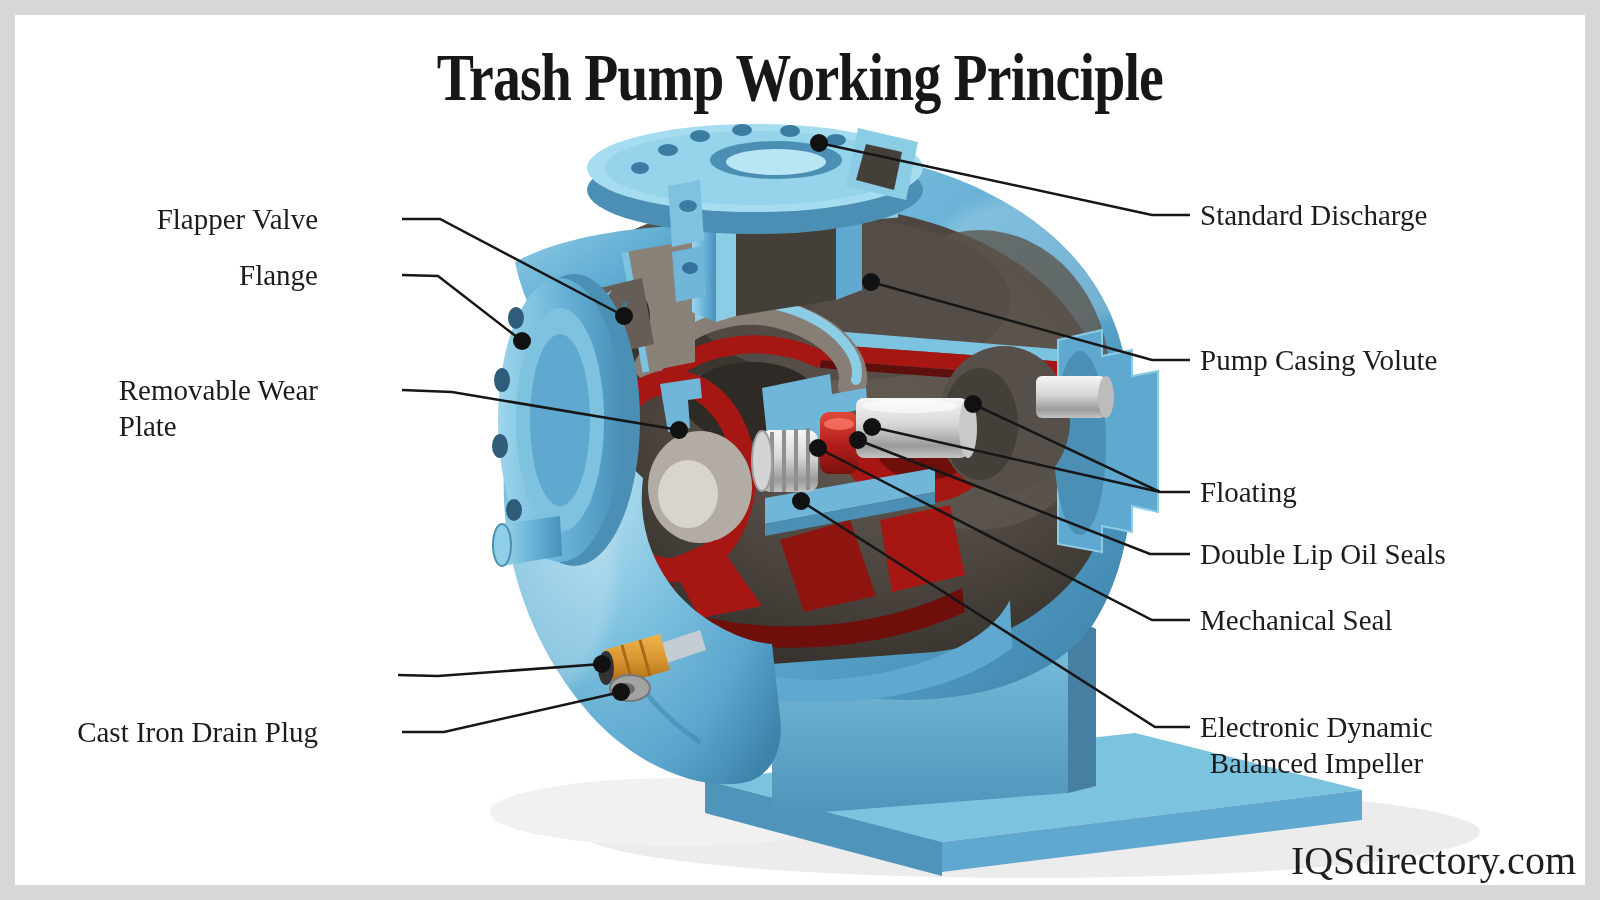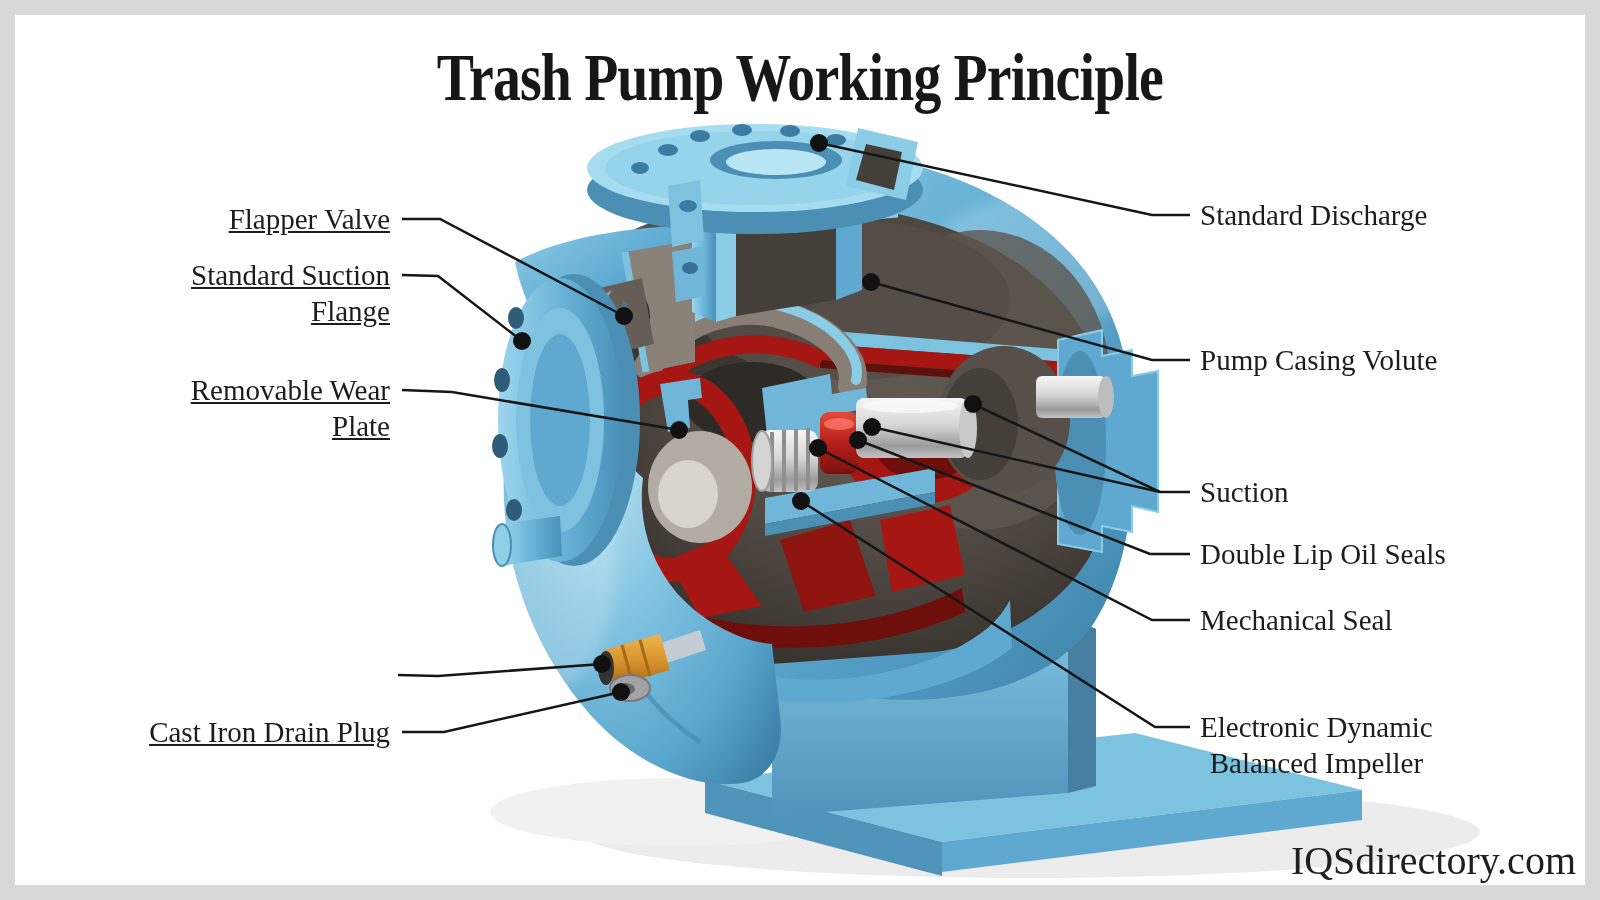--- a/index.html
+++ b/index.html
@@ -4,21 +4,21 @@
 <style>
   html,body{margin:0;padding:0;background:#ffffff;}
   .canvas{position:relative;width:1600px;height:900px;background:#ffffff;overflow:hidden;
           font-family:"Liberation Serif",serif;}
   .frame{position:absolute;inset:0;border:15px solid #d8d8d8;pointer-events:none;z-index:60;}
   .title{position:absolute;top:38px;left:0;width:100%;margin:0;text-align:center;
          font-size:68px;font-weight:700;color:#171717;z-index:10;letter-spacing:-1px;}
   .title>span{display:inline-block;transform:scaleX(.82);transform-origin:center;}
   .art{position:absolute;left:0;top:0;width:1600px;height:900px;z-index:1;}
   .lbl{position:absolute;z-index:20;font-size:29px;line-height:36px;color:#1c1c1c;white-space:nowrap;}
-  .lbl-left{right:1210px;text-align:right;text-decoration:underline;}
+  .lbl-left{right:1282px;text-align:left;}
   .lbl-right{left:1200px;text-align:center;}
   .lbl .ln{display:block;}
   .watermark{position:absolute;right:24px;bottom:16px;font-size:40px;color:#1f1f1f;z-index:20;}
 </style>
 </head>
 <body>
 
 <div class="canvas">
 
   <h1 class="title">
@@ -251,39 +251,38 @@
       <circle cx="801" cy="501" r="9"></circle>
       <circle cx="602" cy="664" r="9"></circle>
       <circle cx="621" cy="692" r="9"></circle>
     </g>
   </svg>
 
   <div class="lbl lbl-left" style="top:201px">
     <span class="ln">Flapper Valve</span>
   </div>
   <div class="lbl lbl-left" style="top:257px">
-    <span class="ln">Standard Suction</span>
     <span class="ln">Flange</span>
   </div>
   <div class="lbl lbl-left" style="top:372px">
     <span class="ln">Removable Wear</span>
     <span class="ln">Plate</span>
   </div>
   <div class="lbl lbl-left" style="top:714px">
     <span class="ln">Cast Iron Drain Plug</span>
   </div>
 
   <div class="lbl lbl-right" style="top:197px">
     <span class="ln">Standard Discharge</span>
   </div>
   <div class="lbl lbl-right" style="top:342px">
     <span class="ln">Pump Casing Volute</span>
   </div>
   <div class="lbl lbl-right" style="top:474px">
-    <span class="ln">Suction</span>
+    <span class="ln">Floating</span>
   </div>
   <div class="lbl lbl-right" style="top:536px">
     <span class="ln">Double Lip Oil Seals</span>
   </div>
   <div class="lbl lbl-right" style="top:602px">
     <span class="ln">Mechanical Seal</span>
   </div>
   <div class="lbl lbl-right" style="top:709px">
     <span class="ln">Electronic Dynamic</span>
     <span class="ln">Balanced Impeller</span>

